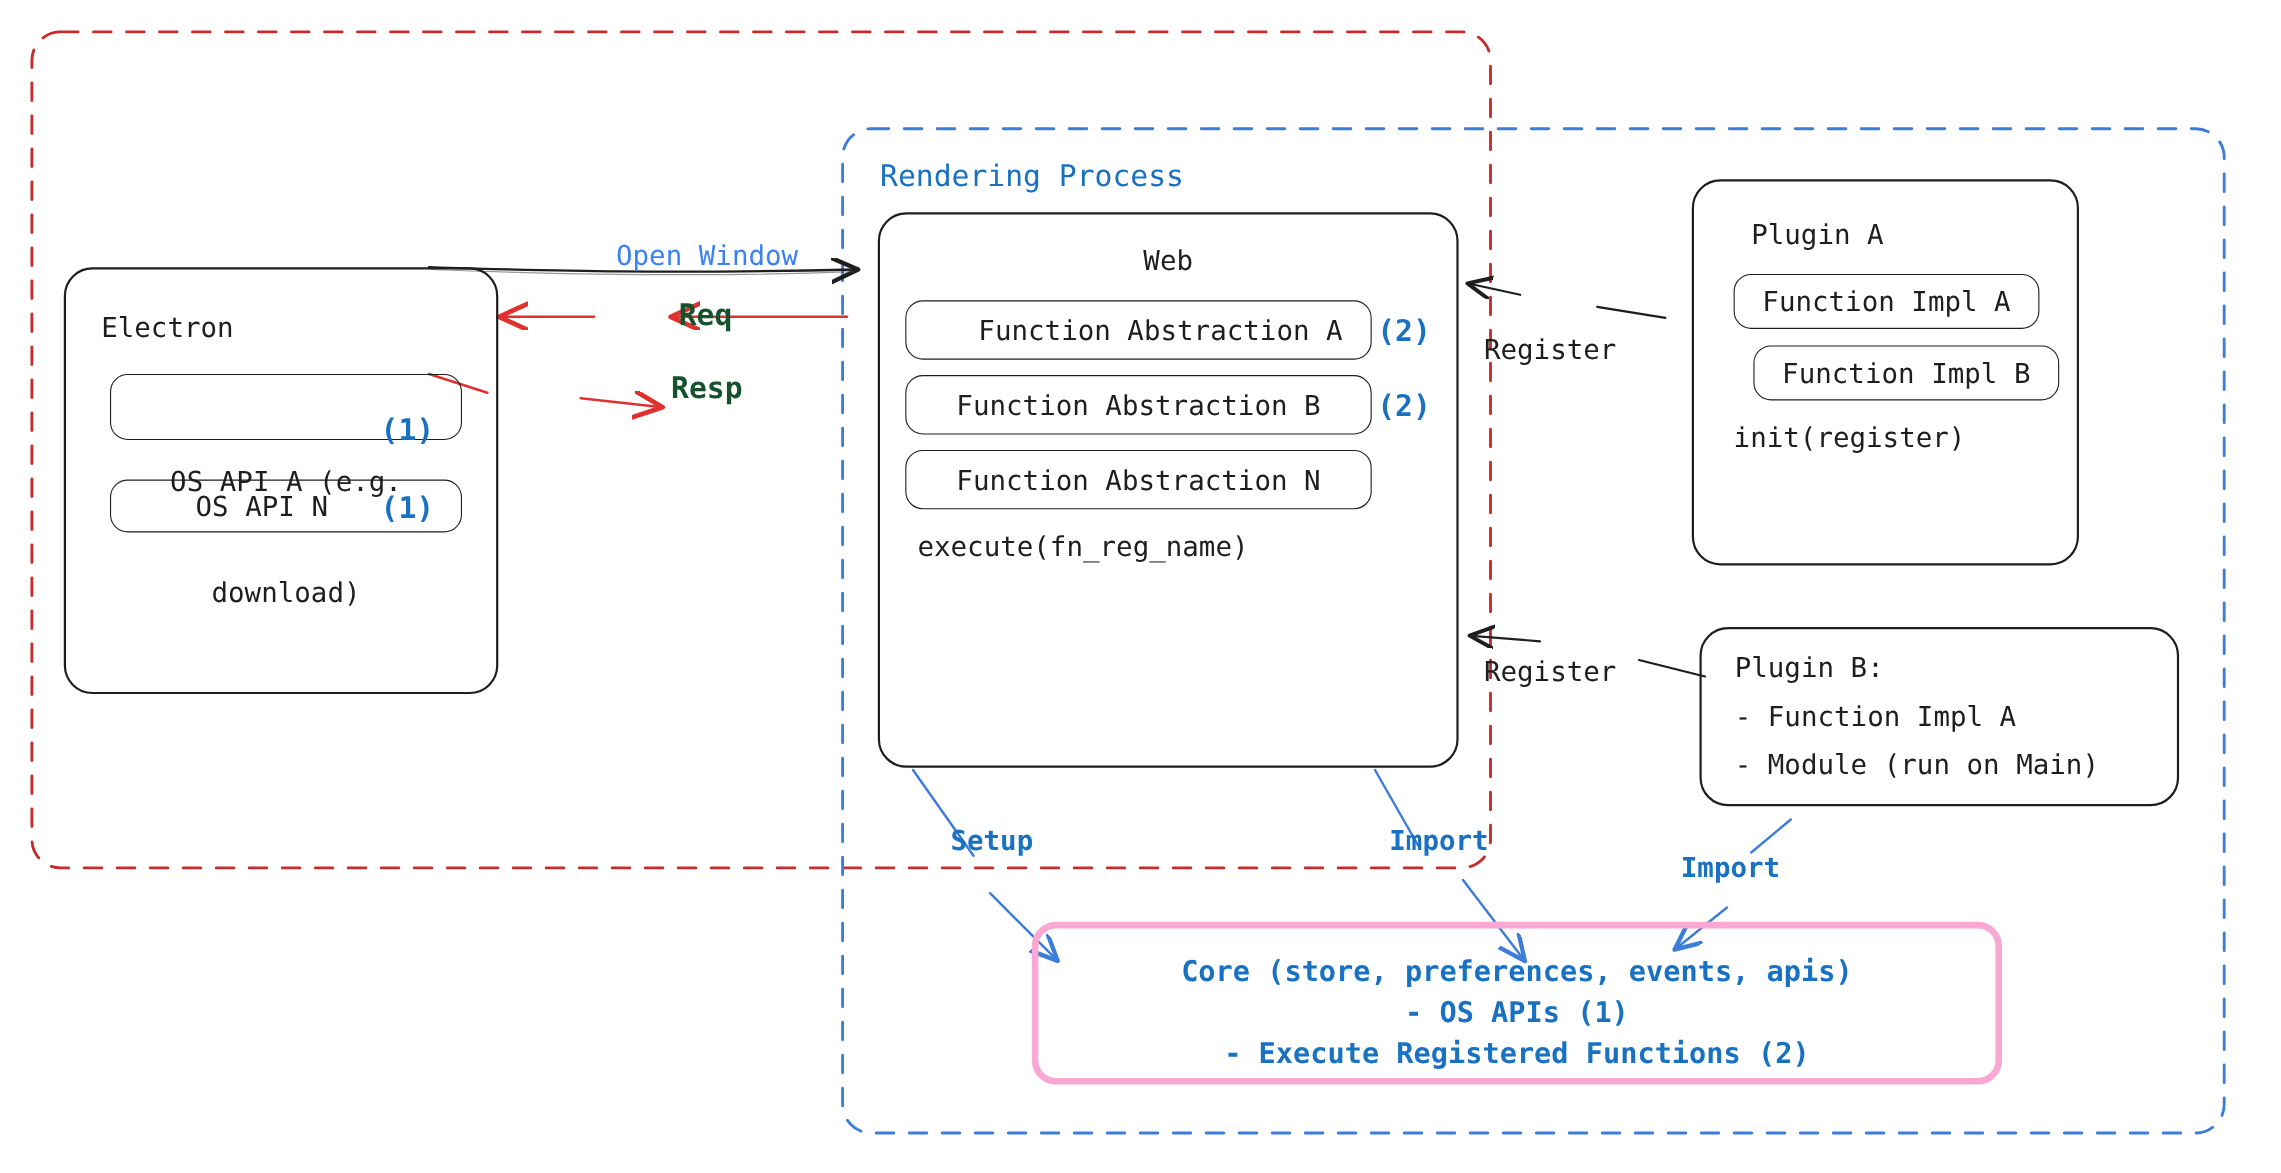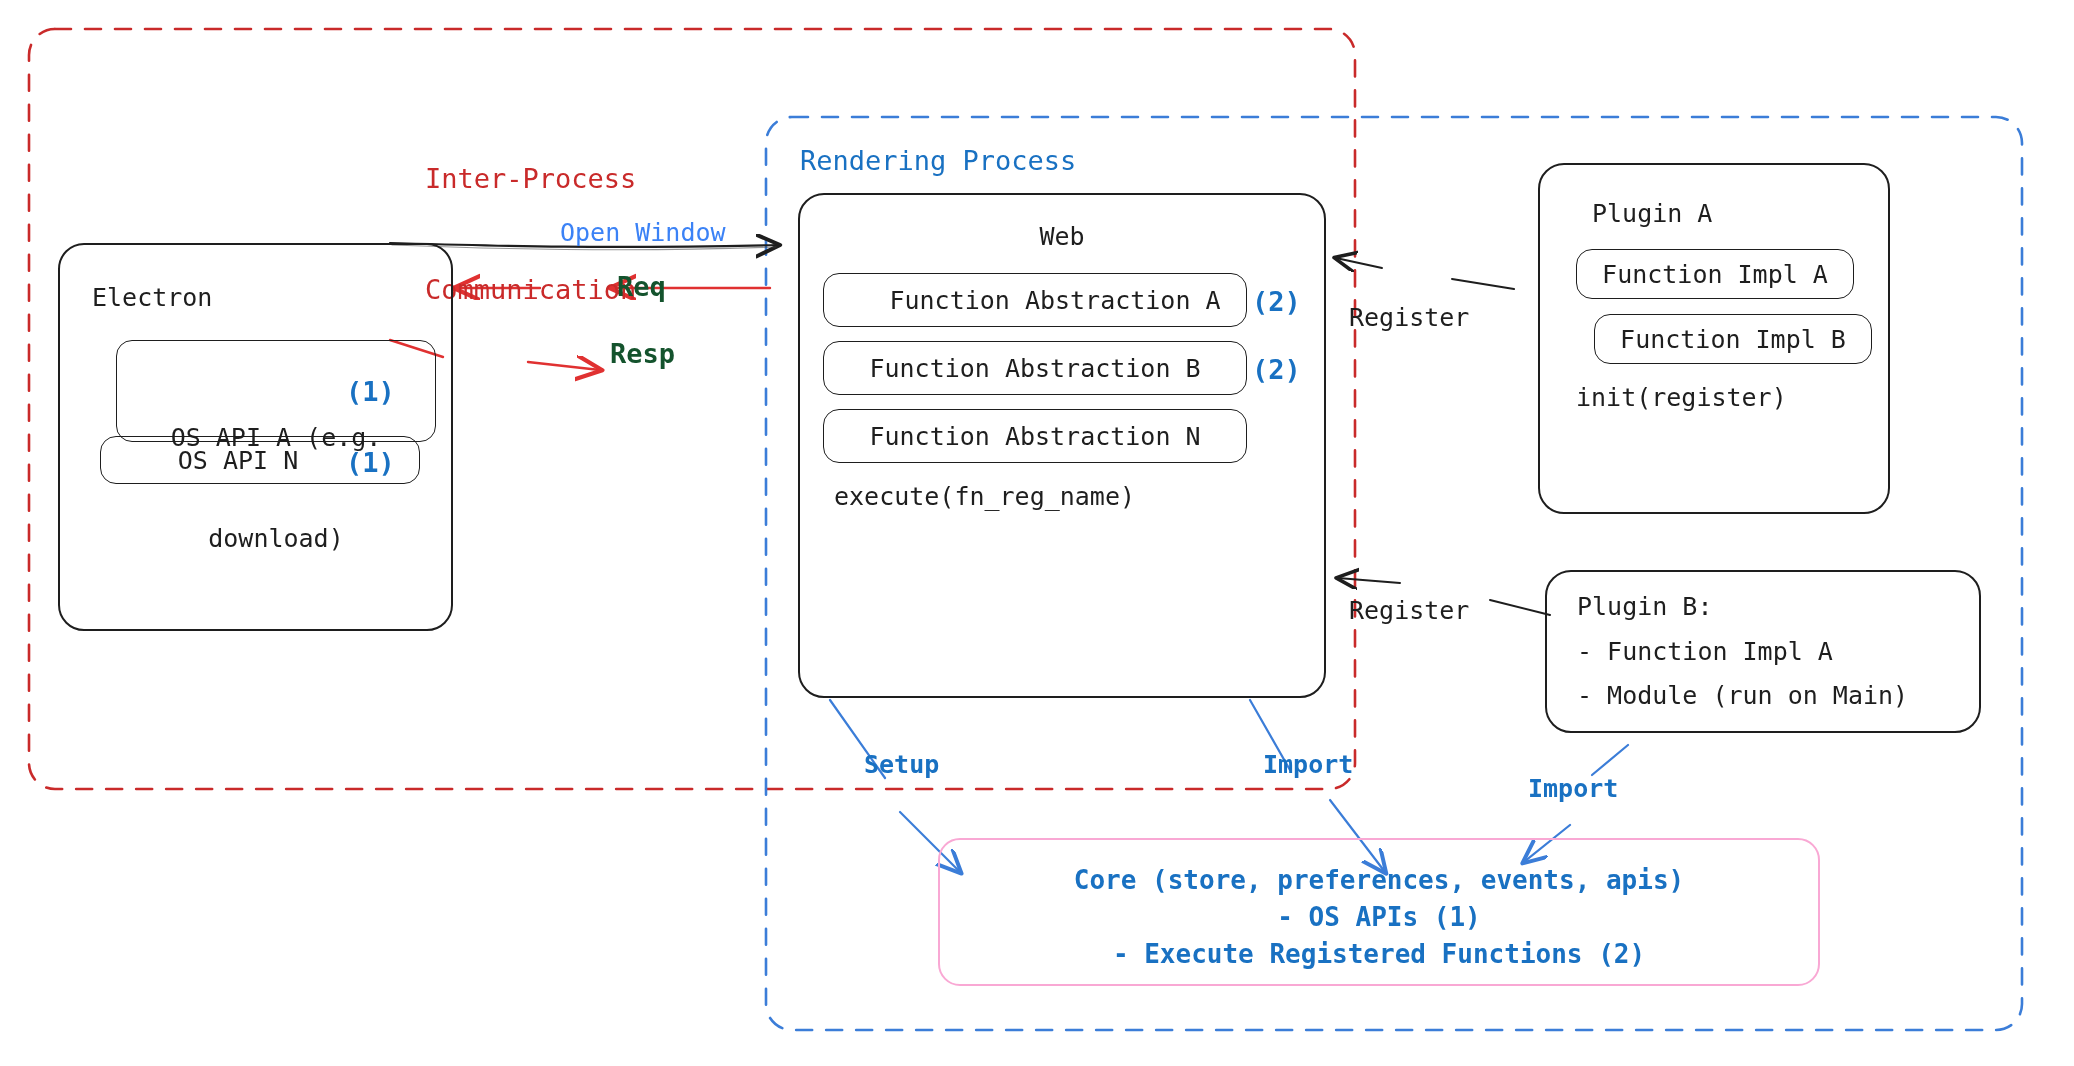--- a/index.html
+++ b/index.html
@@ -42,21 +42,21 @@
     color: #1e1e1e;
     font-family: "DejaVu Sans Mono", "Liberation Mono", monospace;
   }
   .txt-center {
     width: 100%;
     text-align: center;
   }
   .red { color: #c92a2a; }
   .blue { color: #1971c2; }
   .corebox {
-    border: 2px solid #f9a8d4;
+    border: 6px solid #f9a8d4;
     border-radius: 22px;
     background: transparent;
   }
   .core-text {
     color: #1971c2;
     font-weight: bold;
     text-align: center;
     line-height: 1.42;
     font-size: 26px;
     font-family: "DejaVu Sans Mono", "Liberation Mono", monospace;
@@ -155,31 +155,27 @@
       <path d="M1250,700 L1290,770" fill="none" stroke="#3b7dd8" stroke-width="2.2" stroke-linecap="round"></path>
       <path d="M1330,800 L1385,872" fill="none" stroke="#3b7dd8" stroke-width="2.2" stroke-linecap="round" marker-end="url(#arrow-blue)"></path>
     </g>
 
     <g>
       <path d="M1628,745 L1592,775" fill="none" stroke="#3b7dd8" stroke-width="2.2" stroke-linecap="round"></path>
       <path d="M1570,825 L1524,862" fill="none" stroke="#3b7dd8" stroke-width="2.2" stroke-linecap="round" marker-end="url(#arrow-blue)"></path>
     </g>
   </svg>
 
-  <div class="lbl red multiline" style="left:425px; top:85px; font-size:27px; line-height:1.38; text-align:left;">
-    <div>Inter-Process</div>
-    <div>Communication</div>
-  </div>
 
   <div class="lbl blue" style="left:800px; top:145px; font-size:27px;">Rendering Process</div>
 
   <div class="node rbox" style="left:58px; top:243px; width:395px; height:388px;">
     <div class="lbl boxtitle" style="left:32px; top:38px;">Electron</div>
 
-    <div class="node rbox-inner" style="left:56px; top:95px; width:320px; height:102px;">
+    <div class="node rbox-inner" style="left:40px; top:95px; width:320px; height:60px;">
       <div class="multiline itemtext" style="position:absolute; left:0; top:13px; width:100%;">
         <div>OS API A (e.g.</div>
         <div>download)</div>
       </div>
     </div>
     <div class="marker" style="left:286px; top:131px;">(1)</div>
 
     <div class="node rbox-inner" style="left:40px; top:191px; width:320px; height:48px;">
       <div class="flexcenter">
         <span class="itemtext" style="margin-right:44px;">OS API N</span>

